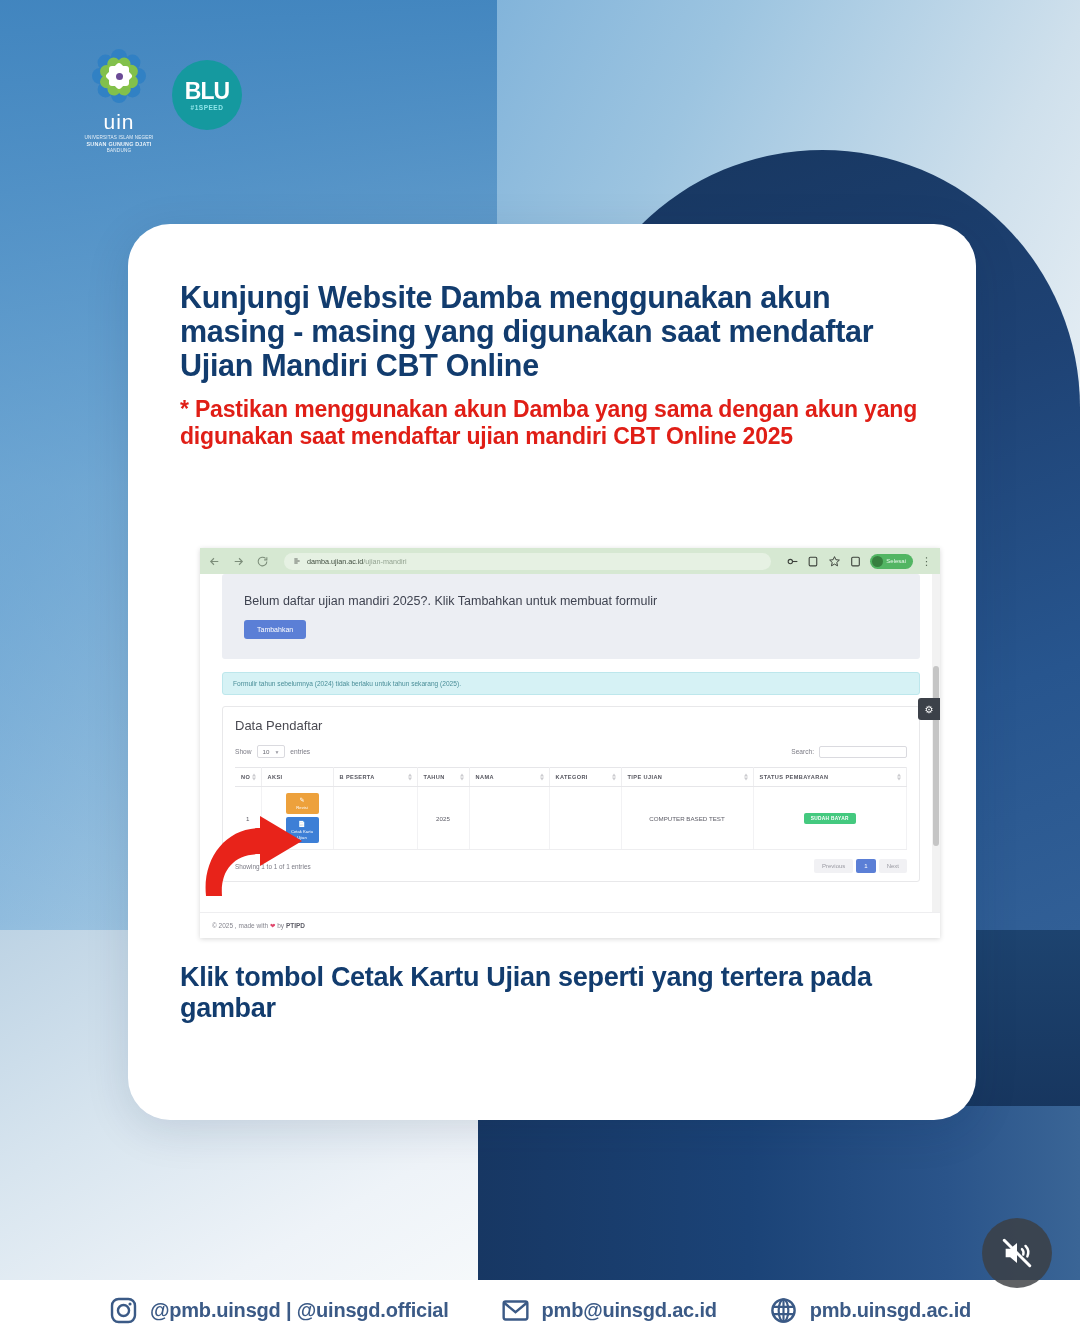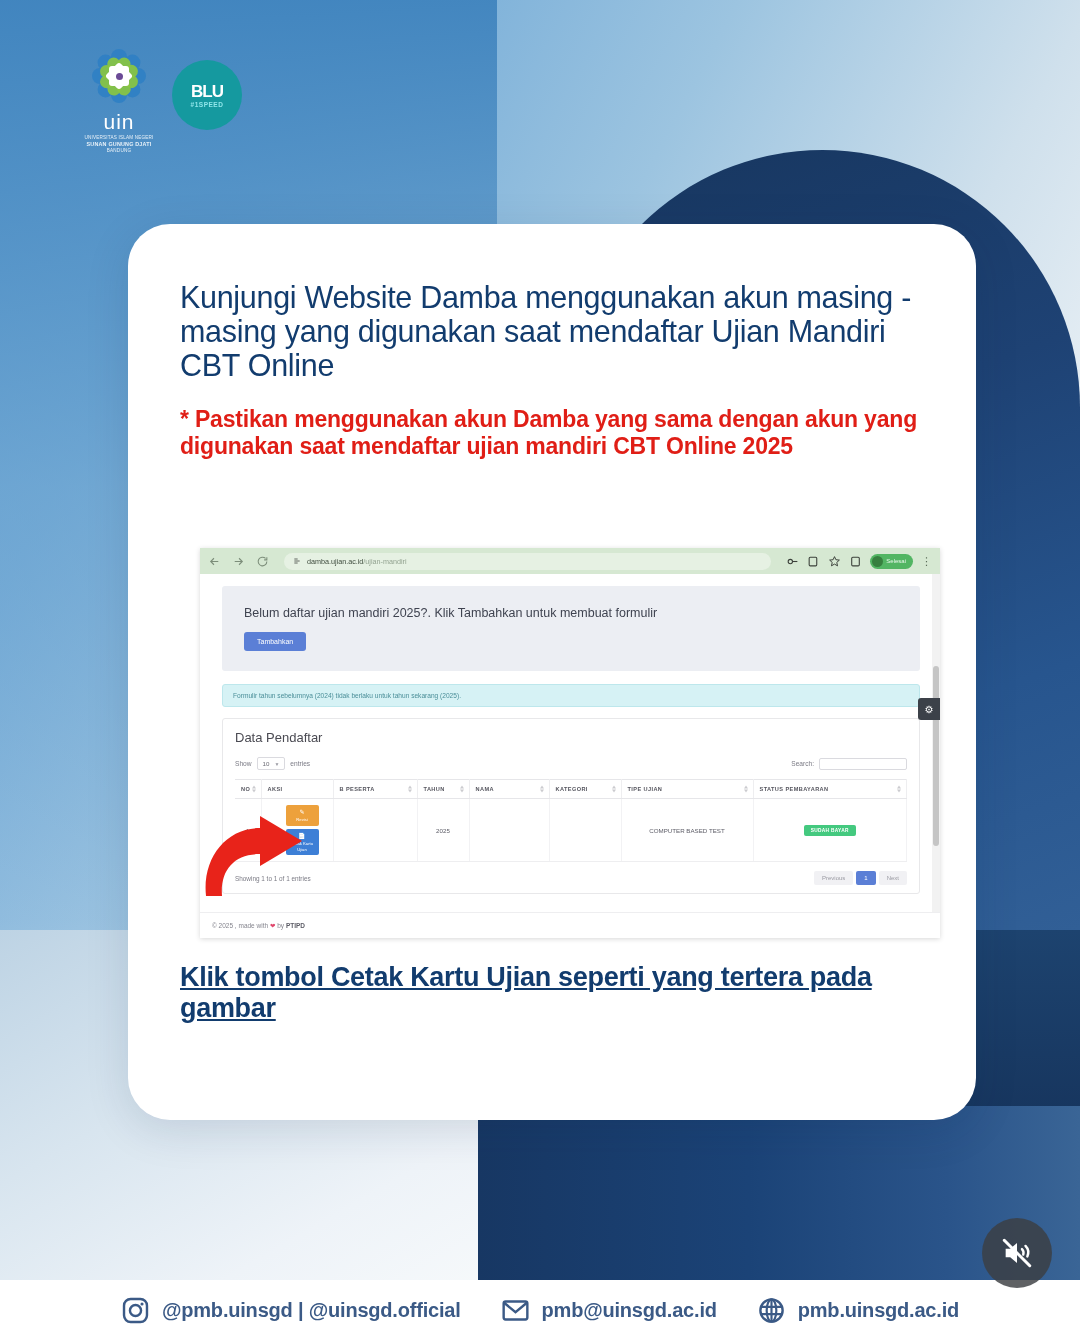--- a/index.html
+++ b/index.html
@@ -62,36 +62,36 @@
   }
   .uin-word { font-size:21px; color:#ffffff; letter-spacing:1px; margin-top:3px; font-weight:400; }
   .uin-sub { font-size:4.6px; color:#e8f1f8; line-height:1.35; margin-top:1px; letter-spacing:.2px; }
   .uin-sub b { font-size:5.4px; font-weight:700; display:block; }
 
   .blu-logo {
     width:70px; height:70px; border-radius:50%;
     background:#15999f; display:flex; flex-direction:column;
     align-items:center; justify-content:center; margin-top:15px;
   }
-  .blu-text { color:#ffffff; font-size:17px; font-weight:700; letter-spacing:-1px; line-height:1; }
+  .blu-text { color:#ffffff; font-size:23px; font-weight:700; letter-spacing:-1px; line-height:1; }
   .blu-sub { color:#8fe6ea; font-size:6.5px; font-weight:700; letter-spacing:.5px; margin-top:1px; }
 
   
   .card {
     position:absolute; left:128px; top:224px; width:848px; height:896px;
     background:#ffffff; border-radius:42px; z-index:5;
     box-shadow:0 10px 44px rgba(13,40,75,.13);
     padding:56px 0 0 0;
   }
   .headline {
-    margin:0 52px; font-size:30.5px; line-height:1.115; font-weight:400;
+    margin:0 52px; font-size:30.5px; line-height:1.115; font-weight:700;
     color:#123c6e; letter-spacing:-0.3px;
   }
   .subline {
-    margin:24px 52px 0; font-size:23px; line-height:1.16; font-weight:700;
+    margin:14px 52px 0; font-size:23px; line-height:1.16; font-weight:700;
     color:#e01e16; letter-spacing:-0.2px;
   }
 
   
   .browser {
     position:absolute; left:200px; top:548px; width:740px; height:390px;
     background:#ffffff; overflow:hidden; z-index:7;
     box-shadow:0 1px 5px rgba(0,0,0,.16);
   }
   .bw-toolbar {
@@ -116,21 +116,21 @@
   .bw-dots { font-size:11px; color:#5a6b58; line-height:6px; letter-spacing:0; }
 
   .bw-page { position:relative; height:364px; background:#ffffff; overflow:hidden; }
   .bw-scrollbar {
     position:absolute; right:0; top:0; width:8px; height:364px; background:#f2f2f2;
   }
   .bw-scroll-thumb {
     position:absolute; right:1px; top:92px; width:6px; height:180px;
     background:#c5c5c5; border-radius:3px;
   }
-  .bw-inner { padding:12px 20px 0 22px; }
+  .bw-inner { padding:0 20px 0 22px; }
 
   .panel-top {
     background:#eceef3; border-radius:3px; padding:20px 22px 20px;
   }
   .panel-top-title { font-size:12.5px; color:#3f4350; font-weight:400; }
   .btn-tambahkan {
     margin-top:12px; display:inline-block; background:#5b7fd6; color:#ffffff;
     font-size:7px; padding:6px 13px; border-radius:3px;
   }
   .alert-info {
@@ -209,35 +209,35 @@
     background:#3c4149; color:#ffffff; display:flex; align-items:center;
     justify-content:center; border-radius:3px 0 0 3px; font-size:10px; z-index:9;
   }
 
   
   .arrow-svg { position:absolute; left:198px; top:812px; z-index:12; }
 
   .footline {
     position:absolute; left:180px; top:962px; width:700px;
     font-size:27px; line-height:1.14; font-weight:700; color:#123c6e;
-    letter-spacing:-0.3px; z-index:6;text-decoration:underline;
+    letter-spacing:-0.3px; z-index:6;
   }
 
   
   .mute-btn {
     position:absolute; right:28px; bottom:52px; width:70px; height:70px;
     border-radius:50%; background:rgba(60,62,66,.82);
     display:flex; align-items:center; justify-content:center; z-index:20;
   }
 
   
   .bottom-bar {
     position:absolute; left:0; bottom:0; width:100%; height:60px;
     background:#ffffff; display:flex; align-items:center;
-    justify-content:center; gap:40px; z-index:15;
+    justify-content:center; gap:52px; z-index:15;
   }
   .bb-item { display:flex; align-items:center; gap:12px; }
   .bb-text { font-size:20px; font-weight:700; color:#3b5a86; letter-spacing:-0.2px; }
   .bb-ico { width:29px; height:29px; display:block; }
 </style>
 </head>
 <body>
 
 <div class="bg-wrap">
   <div class="bg-base"></div>

